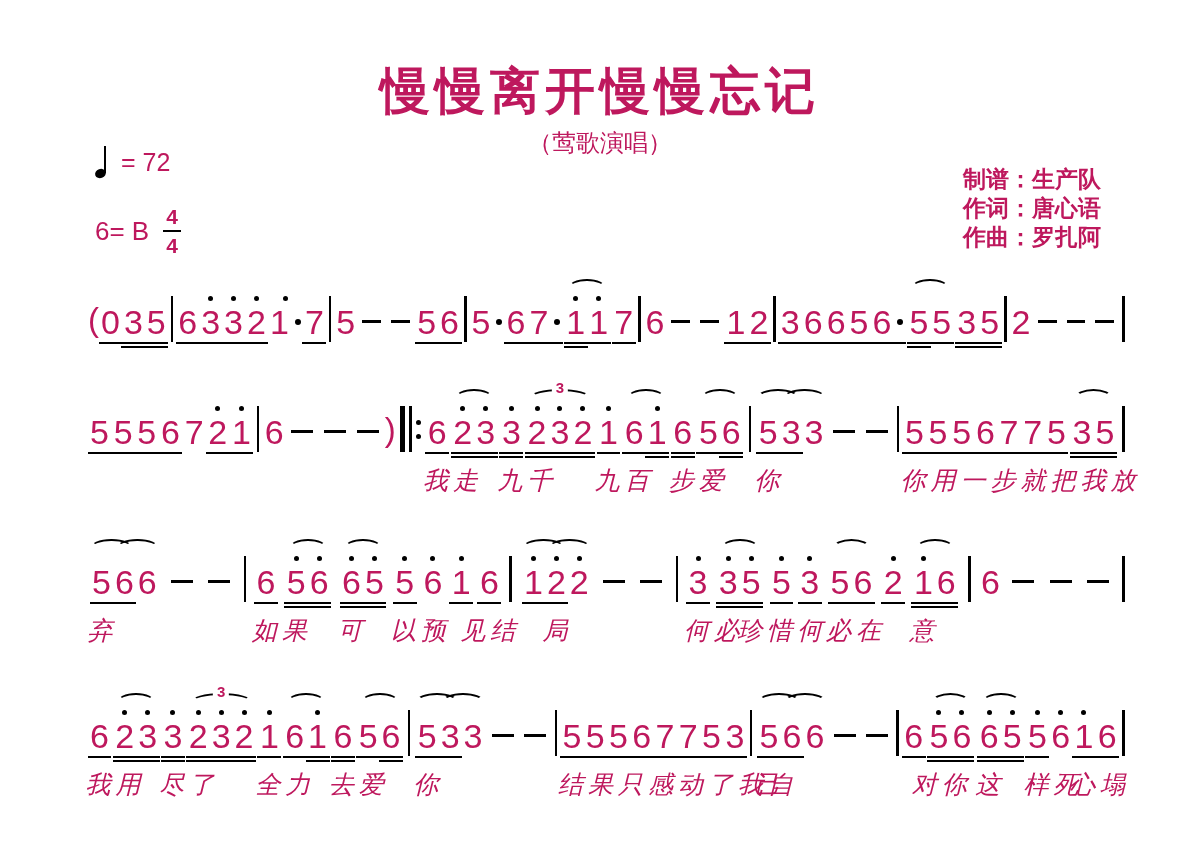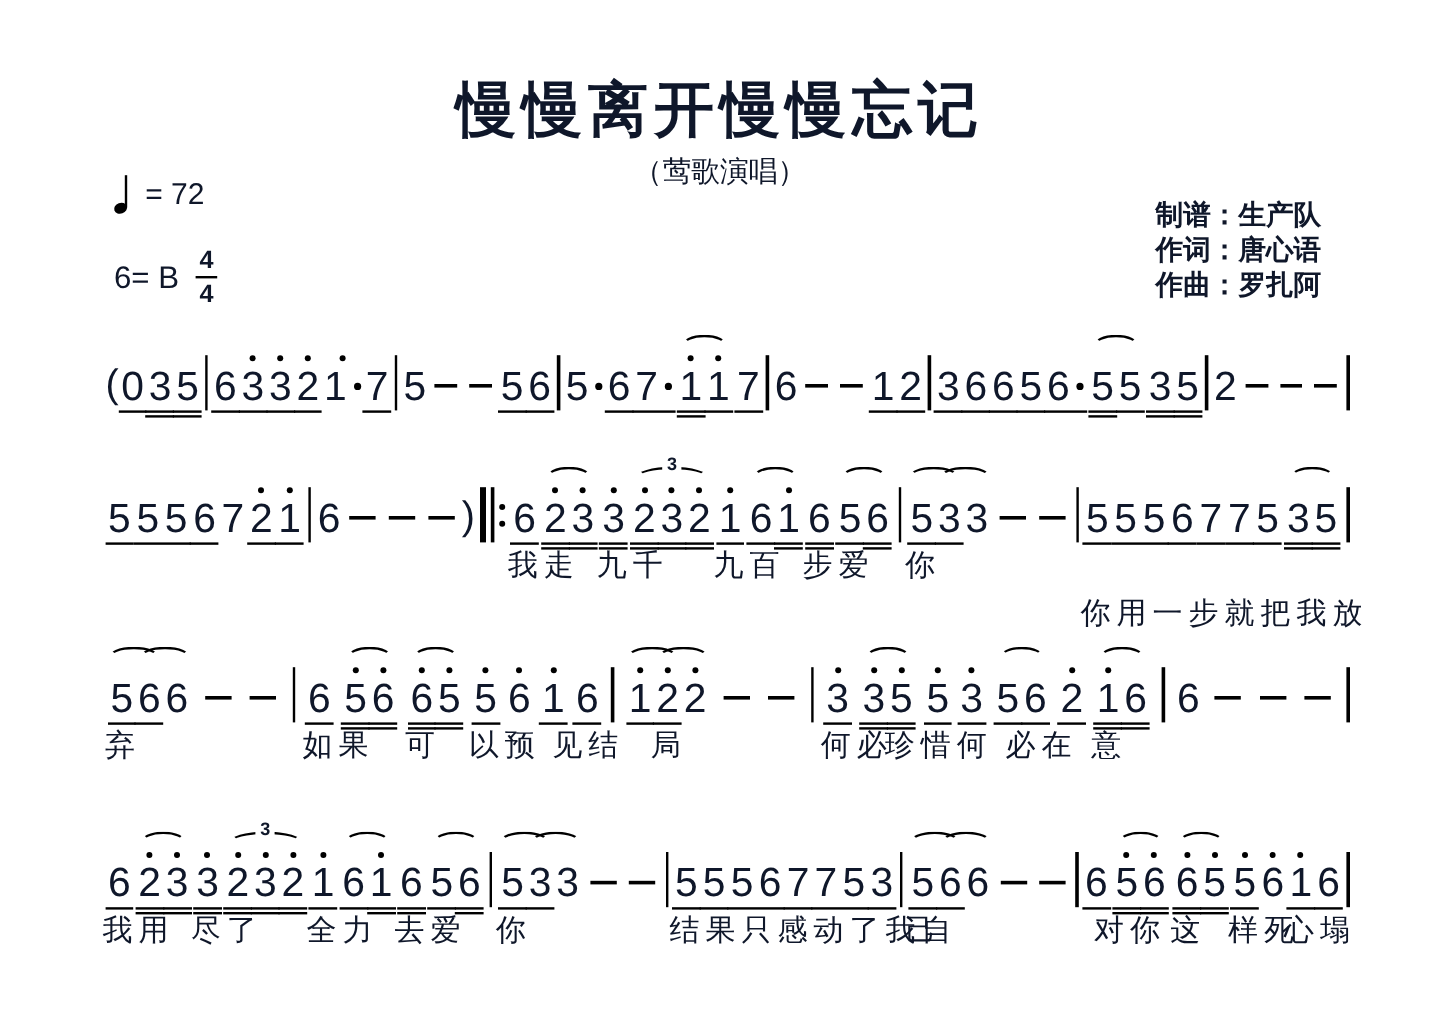--- a/index.html
+++ b/index.html
@@ -1,16 +1,16 @@
 <!DOCTYPE html>
 <html><head>
 <meta charset="utf-8">
 <style>
   html,body{margin:0;padding:0;background:#fff;}
-  .sheet{position:relative;width:1200px;height:850px;background:#ffffff;color:#0f172a;
+  .sheet{position:relative;width:1200px;height:850px;background:#ffffff;color:#be185d;
          font-family:"Liberation Sans","DejaVu Sans",sans-serif;overflow:hidden;}
   .title{position:absolute;top:58px;left:0;width:100%;text-align:center;
          font-size:50px;font-weight:bold;letter-spacing:5px;}
   .subtitle{position:absolute;top:127px;left:0;width:100%;text-align:center;font-size:24px;}
   .tempo{position:absolute;left:95px;top:144px;font-size:25px;display:flex;align-items:center;gap:12px;}
   .qnote{position:relative;width:14px;height:36px;display:inline-block;}
   .qnote .nhead{position:absolute;left:0;bottom:2px;width:11px;height:9px;background:#000;
                 border-radius:50%;transform:rotate(-20deg);}
   .qnote .nstem{position:absolute;left:9px;bottom:7px;width:2px;height:27px;background:#000;}
   .keyblock{position:absolute;left:95px;top:206px;font-size:26px;display:flex;align-items:center;}
@@ -40,21 +40,21 @@
        border:2.5px solid transparent;border-top-color:#000;border-radius:50%;}
   .grp.arc2::after{content:"";position:absolute;top:-13px;right:0;width:56%;height:14px;
        border:2.5px solid transparent;border-top-color:#000;border-radius:50%;}
   .tri3{position:absolute;top:-23px;left:50%;transform:translateX(-50%);font-size:15px;
         font-weight:bold;background:#fff;padding:0 4px;z-index:2;}
   .rep{display:inline-flex;align-items:center;height:46px;margin:4px 4px 0;gap:4px;}
   .rb1{width:5px;height:46px;background:#000;}
   .rb2{width:2.5px;height:46px;background:#000;}
   .rdots{display:flex;flex-direction:column;justify-content:center;gap:9px;height:46px;}
   .rdot{width:5px;height:5px;border-radius:50%;background:#000;}
-  .lyric{position:absolute;top:52px;font-size:25px;letter-spacing:5px;white-space:nowrap;}
+  .lyric{position:absolute;top:62px;font-size:25px;letter-spacing:5px;white-space:nowrap;font-style:italic;}
 </style>
 </head>
 <body>
 
 <div class="sheet">
   <div class="title">慢慢离开慢慢忘记</div>
   <div class="subtitle">（莺歌演唱）</div>
 
   <div class="tempo">
     <span class="qnote">
@@ -747,21 +747,21 @@
               </div>
             </div>
           </div>
           <div class="tk-bar"></div>
         </div>
         <div class="lyric" style="left: 335.117px;">我走</div>
         <div class="lyric" style="left: 409.352px;">九千</div>
         <div class="lyric" style="left: 506.508px;">九百</div>
         <div class="lyric" style="left: 580.742px;">步爱</div>
         <div class="lyric" style="left: 666.211px;">你</div>
-        <div class="lyric" style="left: 812.414px; margin-top: 40px;">你用一步就把我放</div>
+        <div class="lyric" style="left: 812.414px;">你用一步就把我放</div>
       </div>
       <div class="sline" style="top: 552px;">
         <div class="srow">
           <div class="grp arc2">
             <div class="nt">
               <div class="od"></div>
               <div class="dr">
                 <span>5</span>
               </div>
               <div class="us">
@@ -1054,21 +1054,21 @@
           <div class="tk-bar"></div>
         </div>
         <div class="lyric" style="left: -0.539062px;">弃</div>
         <div class="lyric" style="left: 164.039px;">如果</div>
         <div class="lyric" style="left: 249.461px;">可</div>
         <div class="lyric" style="left: 302.633px;">以预</div>
         <div class="lyric" style="left: 359.133px; margin-left: 13px;">见结</div>
         <div class="lyric" style="left: 454.383px;">局</div>
         <div class="lyric" style="left: 596.039px;">何必</div>
         <div class="lyric" style="left: 649.211px;">珍惜何</div>
-        <div class="lyric" style="left: 737.961px; margin-left: 12px;">必在</div>
+        <div class="lyric" style="left: 737.961px;">必在</div>
         <div class="lyric" style="left: 821.383px;">意</div>
       </div>
       <div class="sline" style="top: 706px;">
         <div class="srow">
           <div class="nt">
             <div class="od"></div>
             <div class="dr">
               <span>6</span>
             </div>
             <div class="us">

